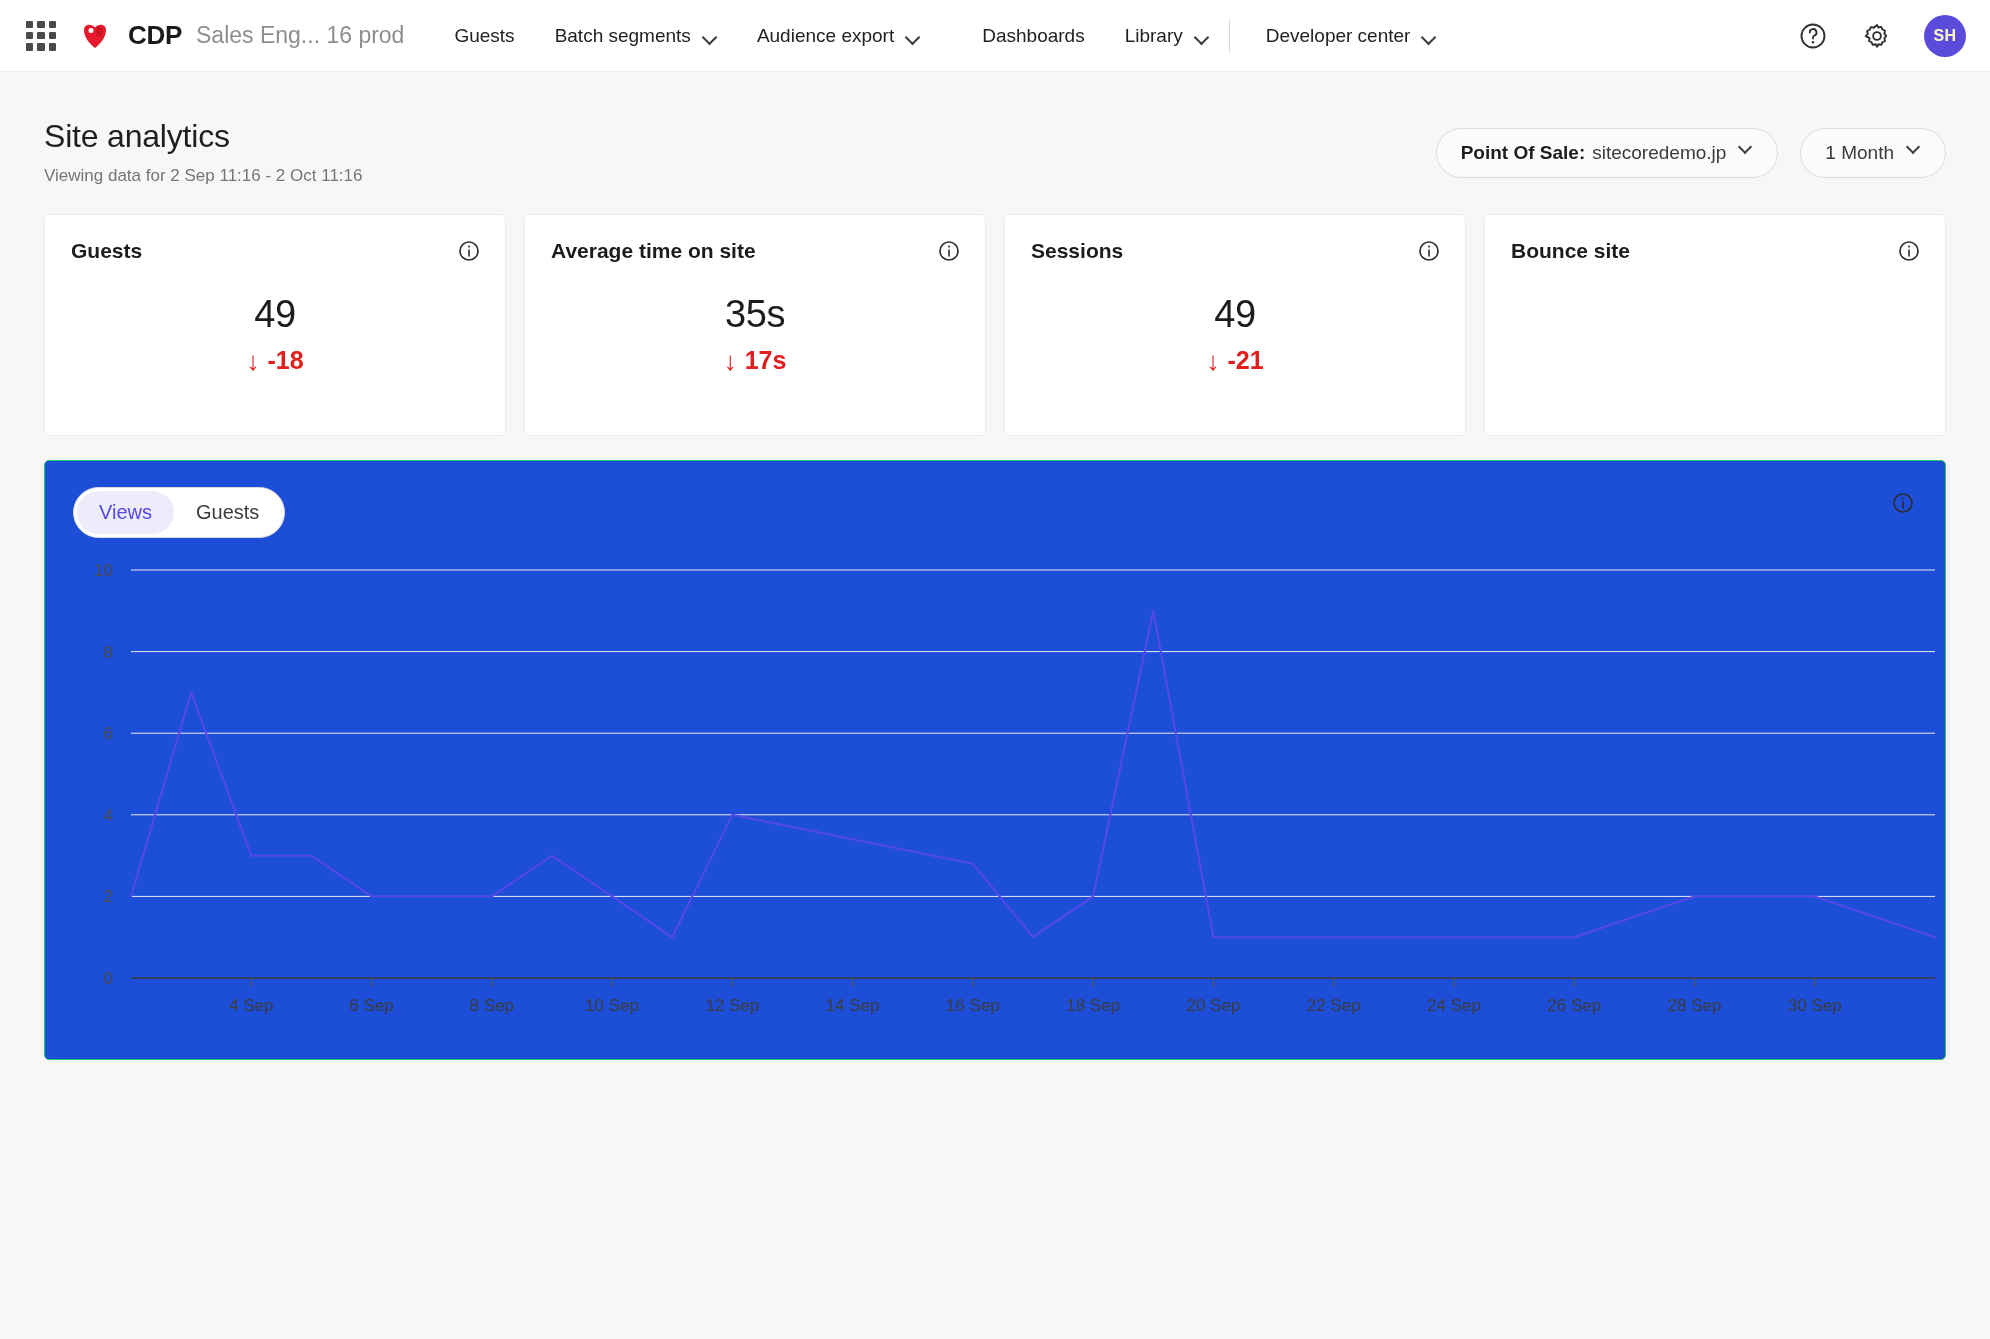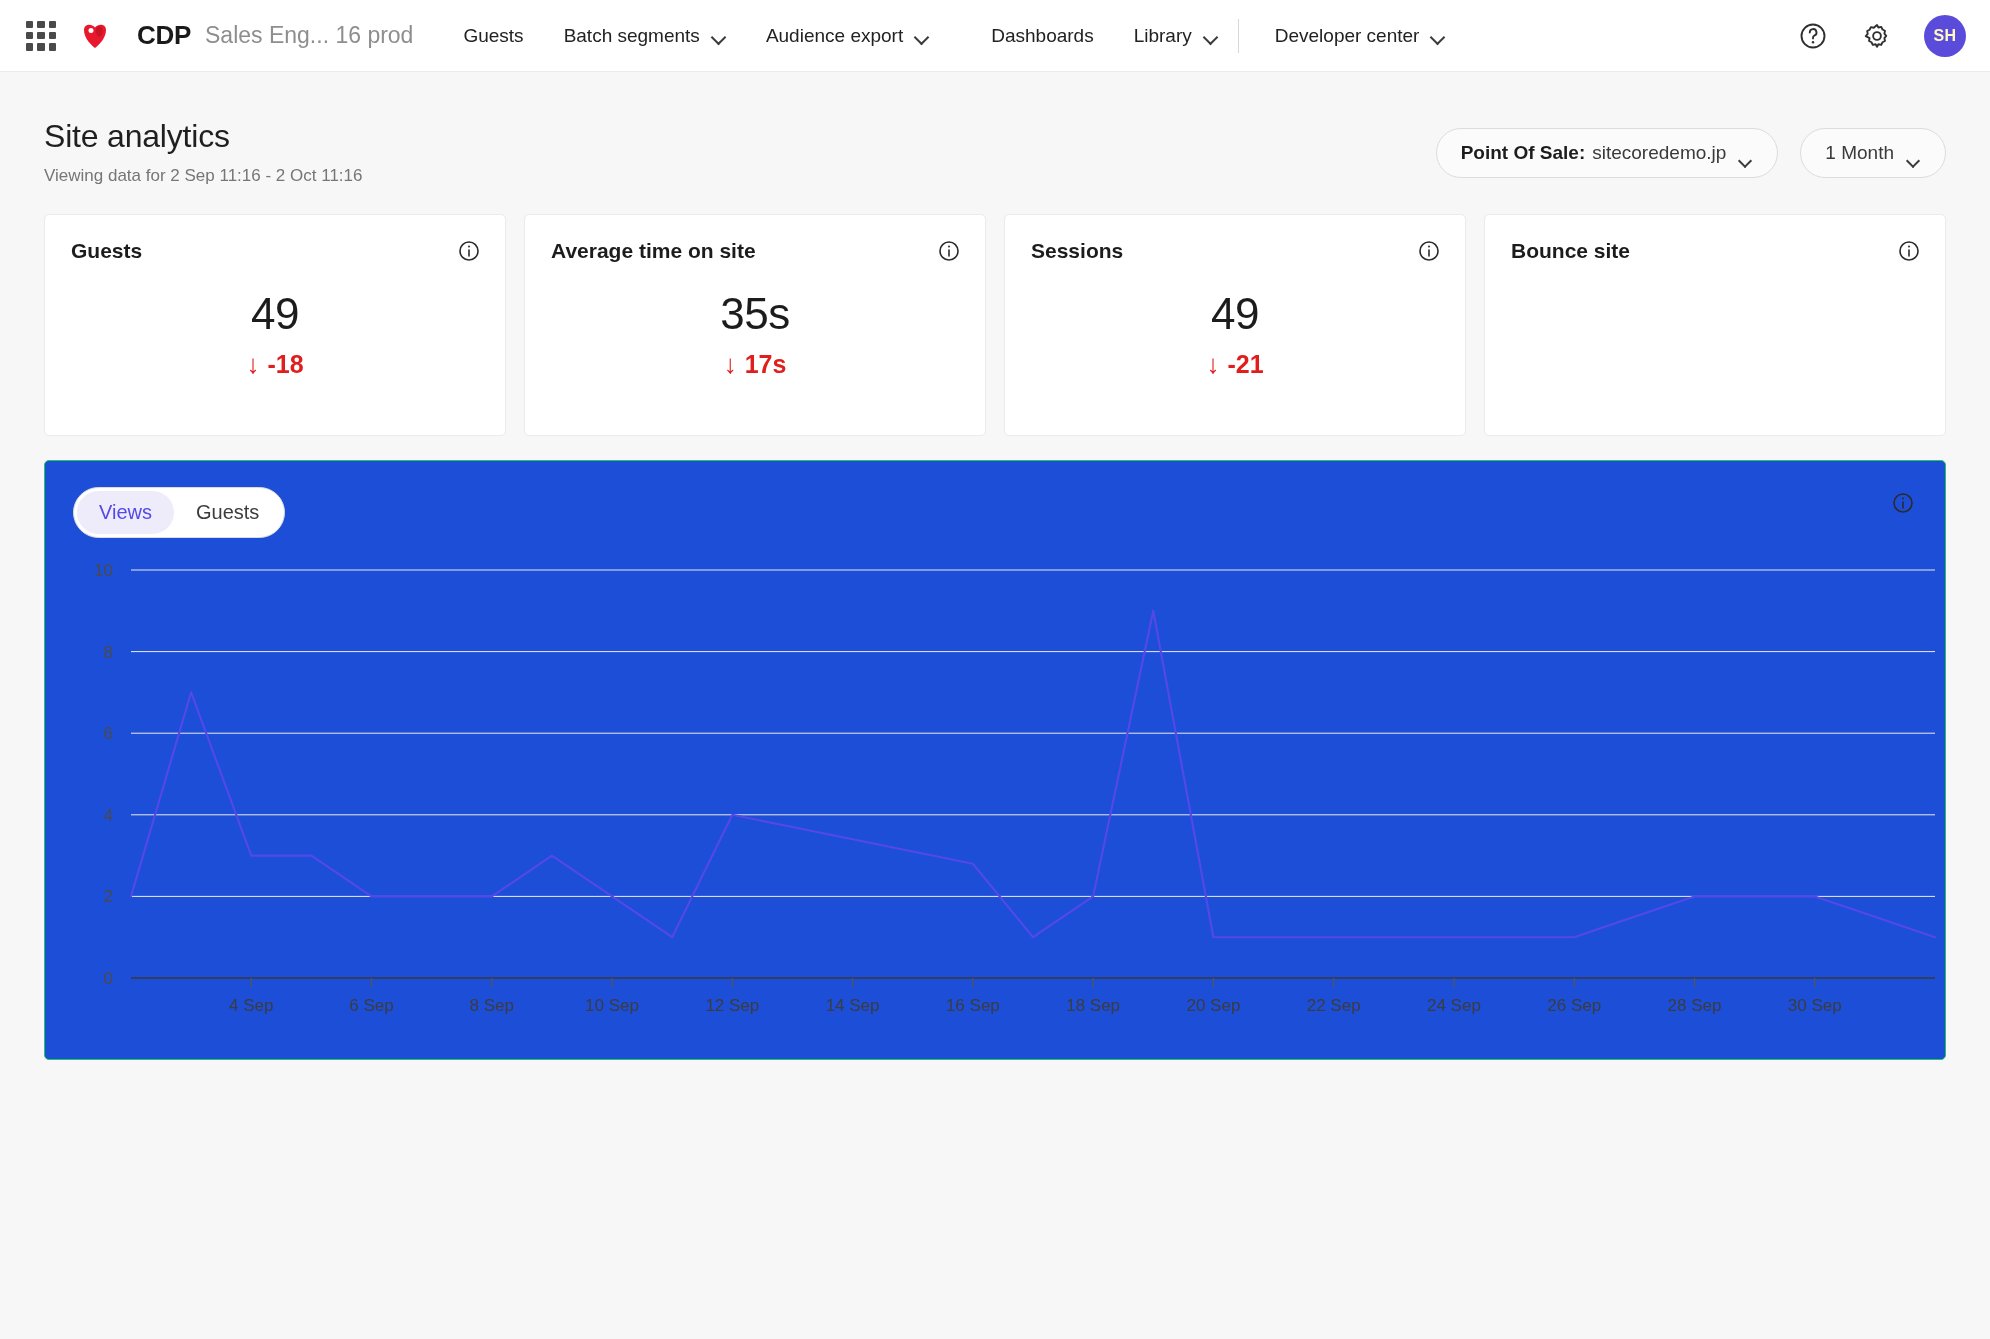--- a/index.html
+++ b/index.html
@@ -16,21 +16,21 @@
     display: flex; align-items: center;
     padding: 0 24px 0 26px;
     border-bottom: 1px solid #ececec;
     position: relative;
   }
   .waffle { width: 30px; height: 30px; display: grid;
     grid-template-columns: repeat(3, 1fr); grid-template-rows: repeat(3, 1fr);
     gap: 4px; cursor: pointer; margin-right: 24px; }
   .waffle i { background: #4a4a4a; border-radius: 1px; display:block; }
 
-  .brand { display: flex; align-items: center; gap: 27px; margin-right: 14px; cursor: pointer; }
+  .brand { display: flex; align-items: center; gap: 18px; margin-right: 14px; cursor: pointer; }
   .brand-mark { width: 30px; height: 30px; }
   .brand-text { font-size: 26px; font-weight: 700; color: #1a1a1a; letter-spacing: -0.3px; }
 
   .tenant { font-size: 23px; color: #8e8e8e; margin-right: 40px; white-space: nowrap; }
 
   .navitem {
     font-size: 19px; color: #222; padding: 8px 10px; margin-right: 20px;
     display: flex; align-items: center; gap: 13px; cursor: pointer; white-space: nowrap;
   }
   .chev { width: 13px; height: 8px; position: relative; display:inline-block; }
@@ -52,37 +52,37 @@
 
   
   .page { padding: 0 44px; }
   .pagehead { display: flex; align-items: flex-start; padding-top: 46px; }
   .page-title { font-size: 32px; font-weight: 400; color: #1f1f1f; letter-spacing: -0.2px; }
   .page-sub { font-size: 17px; color: #767676; margin-top: 11px; }
   .head-controls { margin-left: auto; display: flex; align-items: center; gap: 22px; padding-top: 10px; }
   .pill {
     border: 1px solid #dcdcdc; background: #fbfbfb; border-radius: 40px;
     padding: 13px 24px; font-size: 19px; color: #3a3a3a; display: flex;
-    align-items: flex-end; gap: 14px; cursor: pointer; white-space: nowrap;
+    align-items: flex-start; gap: 14px; cursor: pointer; white-space: nowrap;
   }
   .pill b { font-weight: 700; color: #1d1d1d; }
   .pill .val { color: #3a3a3a; }
   .pill .chev::before { width:8px; height:8px; border-width: 2.2px; }
 
   
   .kpis { display: flex; gap: 18px; margin-top: 28px; }
   .kpi {
     flex: 1; background: #fff; border: 1px solid #ebebeb; border-radius: 5px;
     height: 222px; padding: 24px 26px; position: relative;
     display: flex; flex-direction: column;
   }
   .kpi-title { font-size: 21px; font-weight: 700; color: #1c1c1c; }
   .kpi-info { position: absolute; top: 24px; right: 24px; cursor: pointer; }
   .kpi-body { margin: auto; text-align: center; padding-bottom: 4px; }
-  .kpi-value { font-size: 44px; font-weight: 300; color: #1c1c1c; line-height: 1.05; letter-spacing: -0.5px; }
+  .kpi-value { font-size: 38px; font-weight: 300; color: #1c1c1c; line-height: 1.05; letter-spacing: -0.5px; }
   .kpi-delta {
     margin-top: 12px; font-size: 25px; font-weight: 600; color: #e01e1e;
     display: flex; align-items: center; justify-content: center; gap: 8px;
   }
   .arrow { font-size: 26px; font-weight: 400; line-height: 1; }
 
   
   .chartpanel {
     background: #1d4ed8; border: 1px solid #22c55e; border-radius: 5px;
     margin-top: 24px; height: 600px; padding: 26px 28px 0 28px; position: relative;

